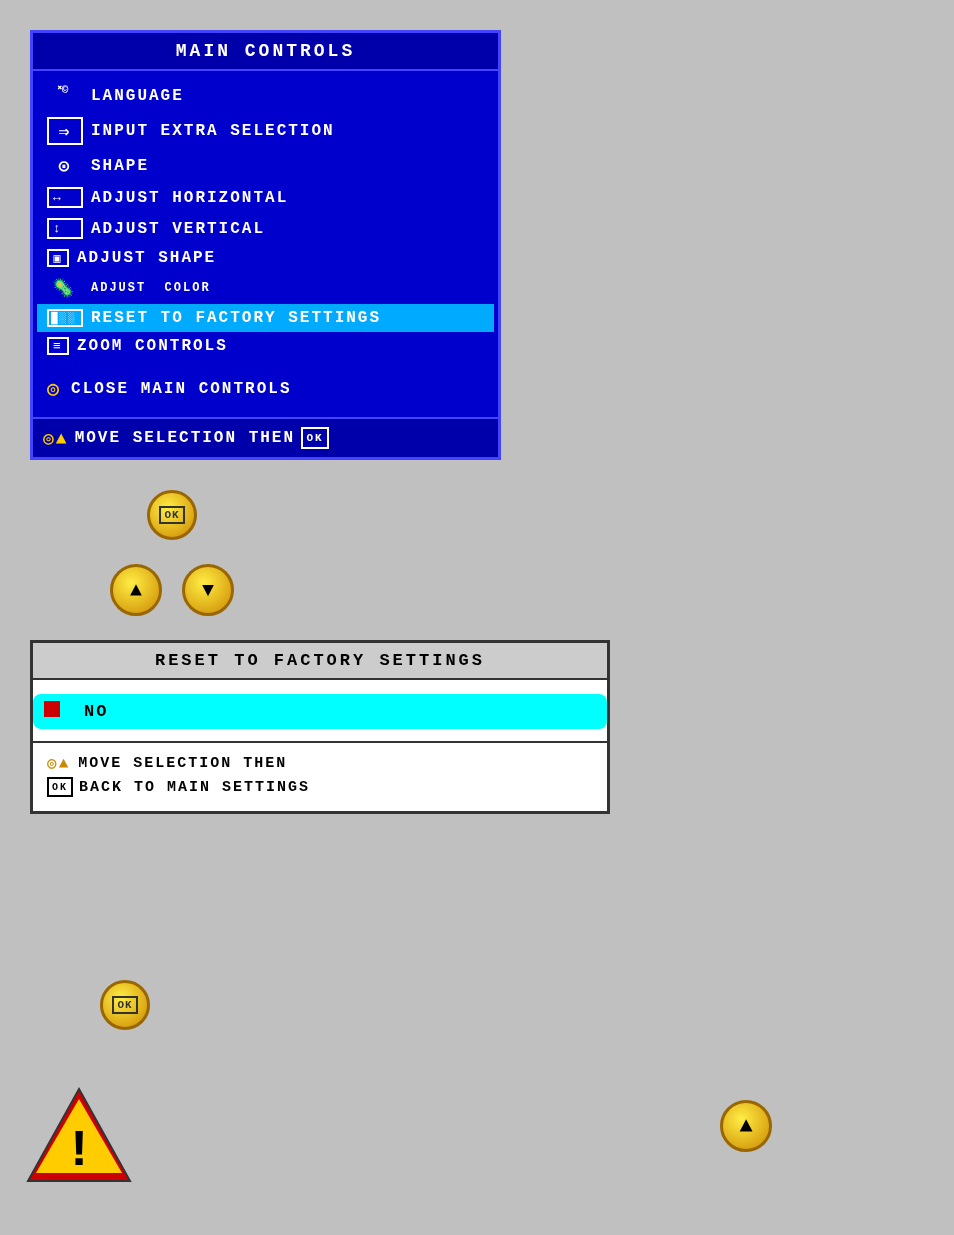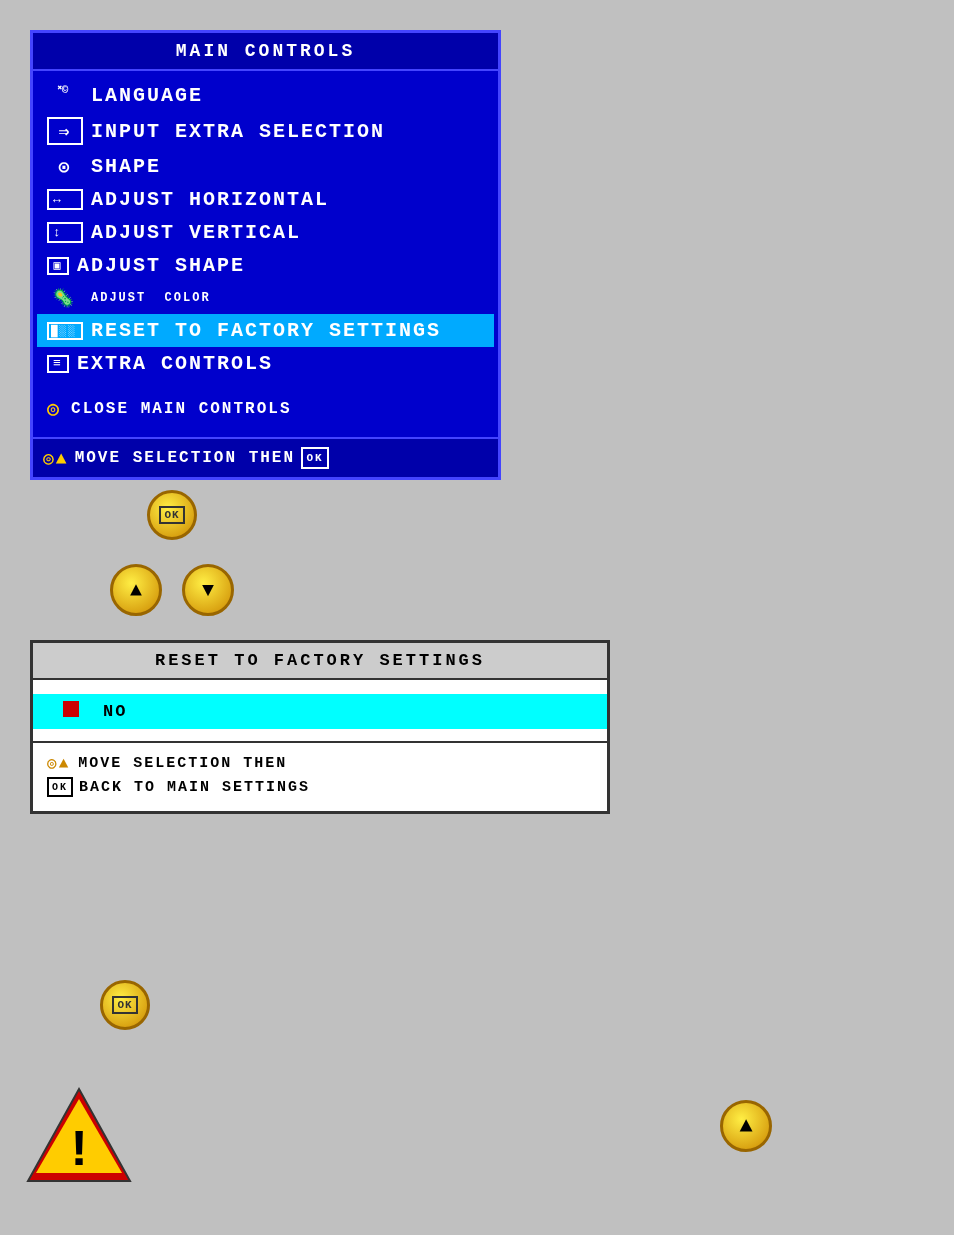--- a/index.html
+++ b/index.html
@@ -55,21 +55,21 @@
     .menu-item .icon {
       display: inline-block;
       width: 36px;
       text-align: center;
       font-size: 18px;
       margin-right: 8px;
       flex-shrink: 0;
     }
 
     .menu-item .label {
-      font-size: 20px;
+      font-size: 16px;
       letter-spacing: 2px;
     }
 
     .menu-divider {
       height: 8px;
     }
 
     .close-item {
       display: flex;
       align-items: center;
@@ -165,25 +165,26 @@
       border-bottom: 2px solid #333;
     }
 
     .factory-options {
       padding: 6px 0;
     }
 
     .factory-option {
       display: flex;
       align-items: center;
-      padding: 7px 30px;
+      padding: 7px 11px;
       font-size: 17px;
       font-weight: bold;
       letter-spacing: 2px;
       color: black;
+      border-radius: 8px;
     }
 
     .factory-option.selected {
       background: #00ffff;
       color: black;
     }
 
     .factory-option .opt-icon {
       width: 30px;
       font-size: 16px;
@@ -330,21 +331,21 @@
       <span class="label" style="letter-spacing:2px; font-size:12px; font-weight:bold;">ADJUST&nbsp; COLOR</span>
     </div>
 
     <div class="menu-item highlighted">
       <span class="icon" style="border:2px solid white; padding:1px 2px; font-size:11px; display:inline-flex; align-items:center;">█░░</span>
       <span class="label">RESET  TO  FACTORY  SETTINGS</span>
     </div>
 
     <div class="menu-item">
       <span class="icon" style="border:2px solid white; width:22px; height:18px; display:inline-flex; align-items:center; justify-content:center; font-size:13px;">≡</span>
-      <span class="label">EXTRA  CONTROLS</span>
+      <span class="label">ZOOM  CONTROLS</span>
     </div>
 
     <div class="menu-divider"></div>
 
     <div class="close-item">
       <span class="icon" style="font-size:20px; color:#ffcc00; margin-right:10px;">◎</span>
       <span>CLOSE  MAIN  CONTROLS</span>
     </div>
   </div>
 

